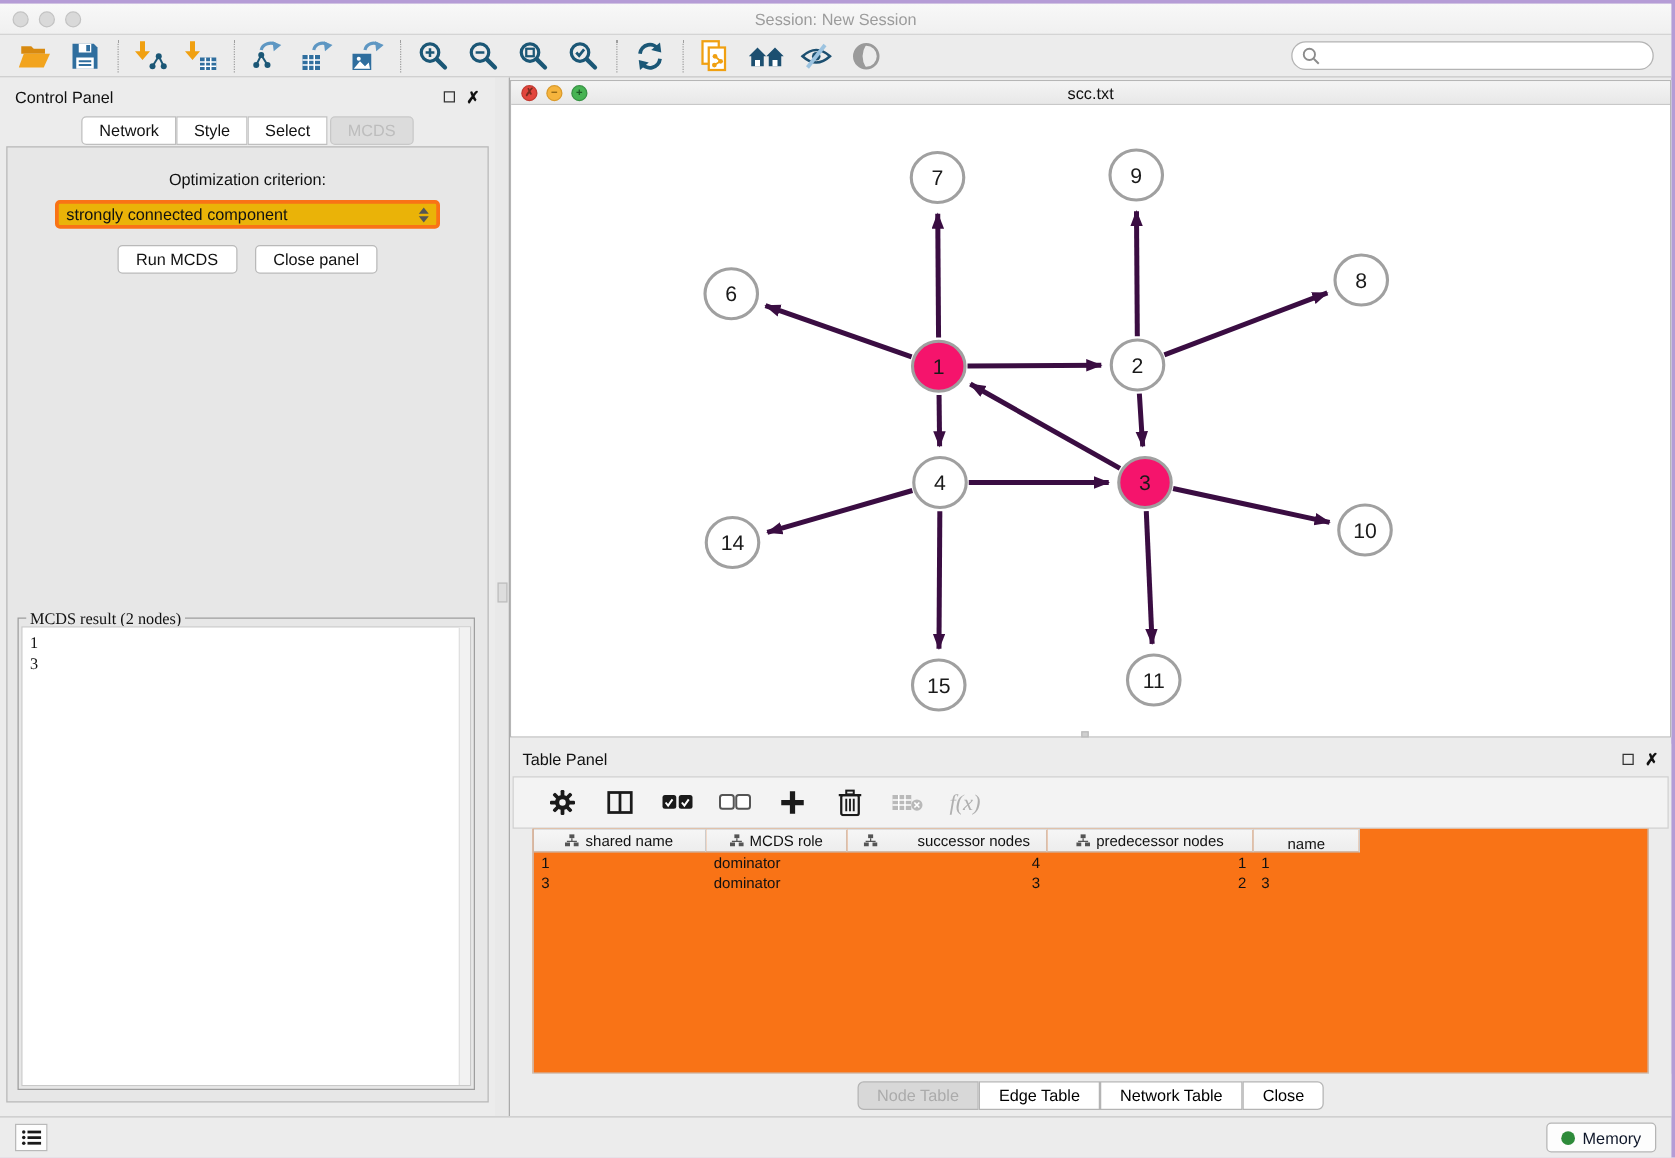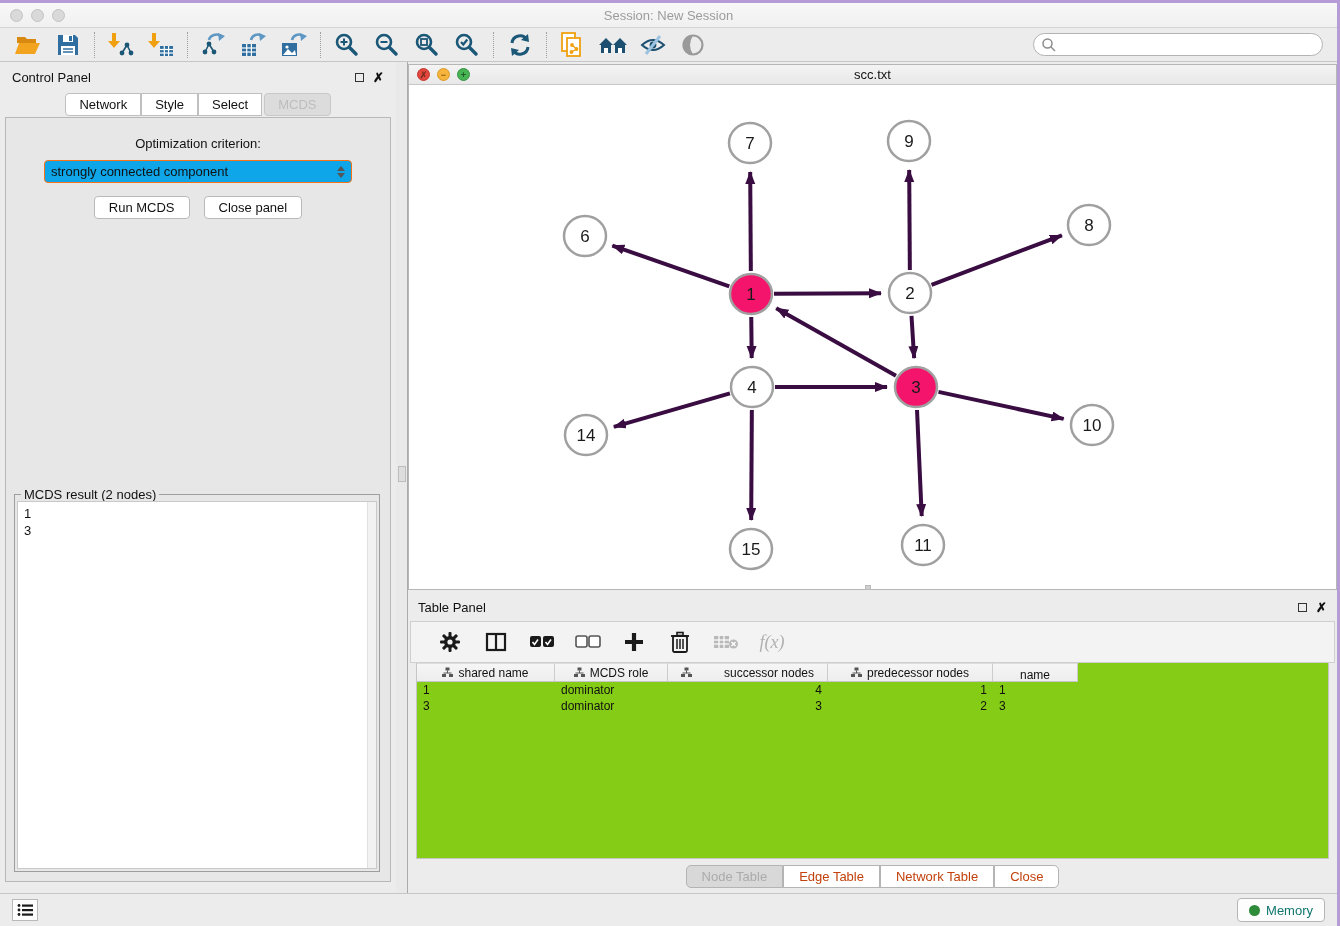--- a/index.html
+++ b/index.html
@@ -29,28 +29,28 @@
   .panel-winbtns { margin-left:auto; display:flex; gap:9px; align-items:center; }
   .float-glyph { width:9px; height:9px; border:1.5px solid #333; display:inline-block; }
   .close-glyph { font-size:13px; font-weight:bold; color:#111; line-height:9px; }
   .seg-tabs { display:flex; justify-content:center; margin-top:1px; height:23px; }
   .seg-tab { font-size:13px; color:#111; background:#fff; border:1px solid #BFBFBF; padding:2px 13px; line-height:17px; }
   .seg-tab:first-child { border-radius:4px 0 0 4px; }
   .seg-tab:last-child { border-radius:0 4px 4px 0; }
   .seg-tab.disabled-active { background:#DCDCDC; color:#BDBDBD; border-color:#C8C8C8; border-radius:4px; margin-left:2px; }
   .cp-content { position:absolute; left:5px; right:5px; top:55px; bottom:11px; background:#E7E7E7; border:1px solid #B8B8B8; }
   .opt-label { text-align:center; margin-top:18px; font-size:13px; color:#111; }
-  .criterion-select { margin:9px auto 0; width:308px; height:23px; background:#0ea5e9; border:1px solid #f97316; border-radius:4px; display:flex; align-items:center; padding:0 6px; font-size:13px; color:#111; }
+  .criterion-select { margin:9px auto 0; width:308px; height:23px; background:#eab308; border:3px solid #f97316; border-radius:4px; display:flex; align-items:center; padding:0 6px; font-size:13px; color:#111; }
   .spinner { margin-left:auto; display:flex; flex-direction:column; gap:2px; align-items:center; }
   .spinner i { width:0; height:0; border-left:4px solid transparent; border-right:4px solid transparent; }
   .spin-up { border-bottom:5px solid #555; }
   .spin-down { border-top:5px solid #555; }
   .cp-buttons { display:flex; justify-content:center; gap:14px; margin-top:13px; }
   .btn { background:#fff; border:1px solid #B9B9B9; border-radius:4px; font-size:13px; color:#111; padding:3px 14px; font-family:"Liberation Sans",sans-serif; }
-  .groupbox { position:absolute; left:8px; right:10px; top:376px; height:378px; border:1px solid #9E9E9E; }
+  .groupbox { position:absolute; left:8px; right:10px; top:376px; height:378px; border:1px solid #9E9E9E;font-family:Liberation Serif, serif; }
   .groupbox-legend { position:absolute; top:-8px; left:6px; background:#E7E7E7; padding:0 3px; font-size:13px; color:#111; }
   .result-area { position:absolute; inset:6px 2px 2px 2px; background:#fff; border:1px solid #C9C9C9; font-size:13px; color:#111; line-height:17px; padding:3px 6px; white-space:pre; }
   .result-scroll { position:absolute; top:7px; bottom:3px; right:3px; width:9px; background:#F2F2F2; border-left:1px solid #E0E0E0; }
 
   
   .divider { width:12px; background:#E9E9E9; border-right:1px solid #ABABAB; position:relative; }
   .grip { position:absolute; top:404px; left:2px; width:8px; height:16px; background:#DDDDDD; border:1px solid #BDBDBD; }
 
   
   .right-col { flex:1; display:flex; flex-direction:column; position:relative; }
@@ -64,36 +64,36 @@
   .nw-title { position:absolute; left:0; right:0; text-align:center; font-size:13px; color:#111; }
   .canvas { flex:1; background:#fff; position:relative; }
   .resize-dot { position:absolute; bottom:-1px; left:456px; width:6px; height:5px; background:#CFCFCF; border:1px solid #BBBBBB; }
 
   
   .table-panel { margin-top:5px; flex:1; background:#ECECEC; display:flex; flex-direction:column; position:relative; }
   .tp-header { height:24px; display:flex; align-items:center; padding:0 10px; }
   .tp-toolbar { height:42px; background:#F3F3F3; border:1px solid #CFCFCF; margin:2px 2px 0 2px; display:flex; align-items:center; padding:0 26px; gap:20px; }
   .tp-tool { width:26px; height:26px; display:flex; align-items:center; justify-content:center; }
   .fx-label { font-family:"Liberation Serif", serif; font-style:italic; font-size:18px; color:#B0B0B0; }
-  .table-wrap { flex:1; background:#84cc16; border:1px solid #C6C6C6; border-top:none; margin:0 8px; overflow:hidden; }
+  .table-wrap { flex:1; background:#f97316; border:1px solid #C6C6C6; border-top:none; margin:0 18px; overflow:hidden; }
   .trow { display:flex; height:16px; }
   .trow-header { height:19px; }
   .th { background:linear-gradient(#F6F6F6,#EDEDED); border-right:1px solid #CCCCCC; border-bottom:1px solid #C6C6C6; border-top:1px solid #DDD; font-size:12px; color:#111; display:flex; align-items:center; justify-content:center; gap:5px; }
   .td { font-size:12px; color:#111; padding:1px 6px; }
   .td.r { text-align:right; }
   .tp-tabs-strip { height:34px; display:flex; align-items:center; justify-content:center; background:#ECECEC; }
-  .tp-tab { font-size:13px; background:#fff; border:1px solid #B4B4B4; padding:3px 15px; color:#c2410c; }
+  .tp-tab { font-size:13px; background:#fff; border:1px solid #B4B4B4; padding:3px 15px; color:#000000; }
   .tp-tab:first-child { border-radius:5px 0 0 5px; }
   .tp-tab:last-child { border-radius:0 5px 5px 0; }
   .tp-tab.disabled-active { background:#D8D8D8; color:#ABABAB; }
 
   
   .statusbar { position:absolute; bottom:0; left:0; width:1337px; height:33px; background:#ECECEC; border-top:1px solid #C6C6C6; display:flex; align-items:center; padding:0 12px; }
   .list-btn { width:26px; height:22px; background:#FDFDFD; border:1px solid #B9B9B9; display:flex; align-items:center; justify-content:center; }
-  .memory-btn { margin-left:auto; background:#FDFDFD; border:1px solid #B5B5B5; border-radius:4px; height:24px; display:flex; align-items:center; gap:6px; padding:0 11px; font-size:13px; color:#0f766e; }
+  .memory-btn { margin-left:auto; background:#FDFDFD; border:1px solid #B5B5B5; border-radius:4px; height:24px; display:flex; align-items:center; gap:6px; padding:0 11px; font-size:13px; color:#0f172a; }
   .mem-dot { width:11px; height:11px; border-radius:50%; background:#2E8B3A; }
 
   svg text { font-family:"Liberation Sans", sans-serif; }
 </style>
 </head>
 <body>
 
 <div class="app">
 
   <div class="titlebar">

